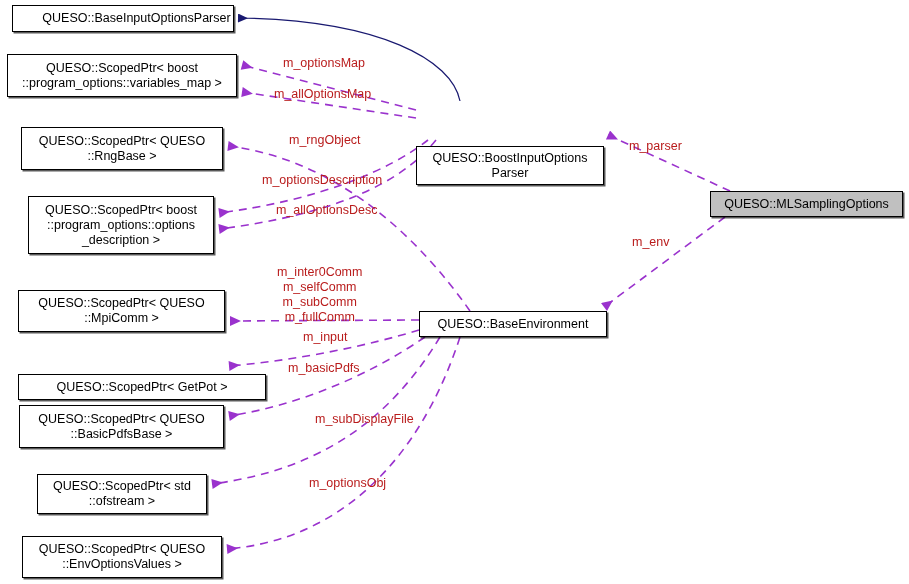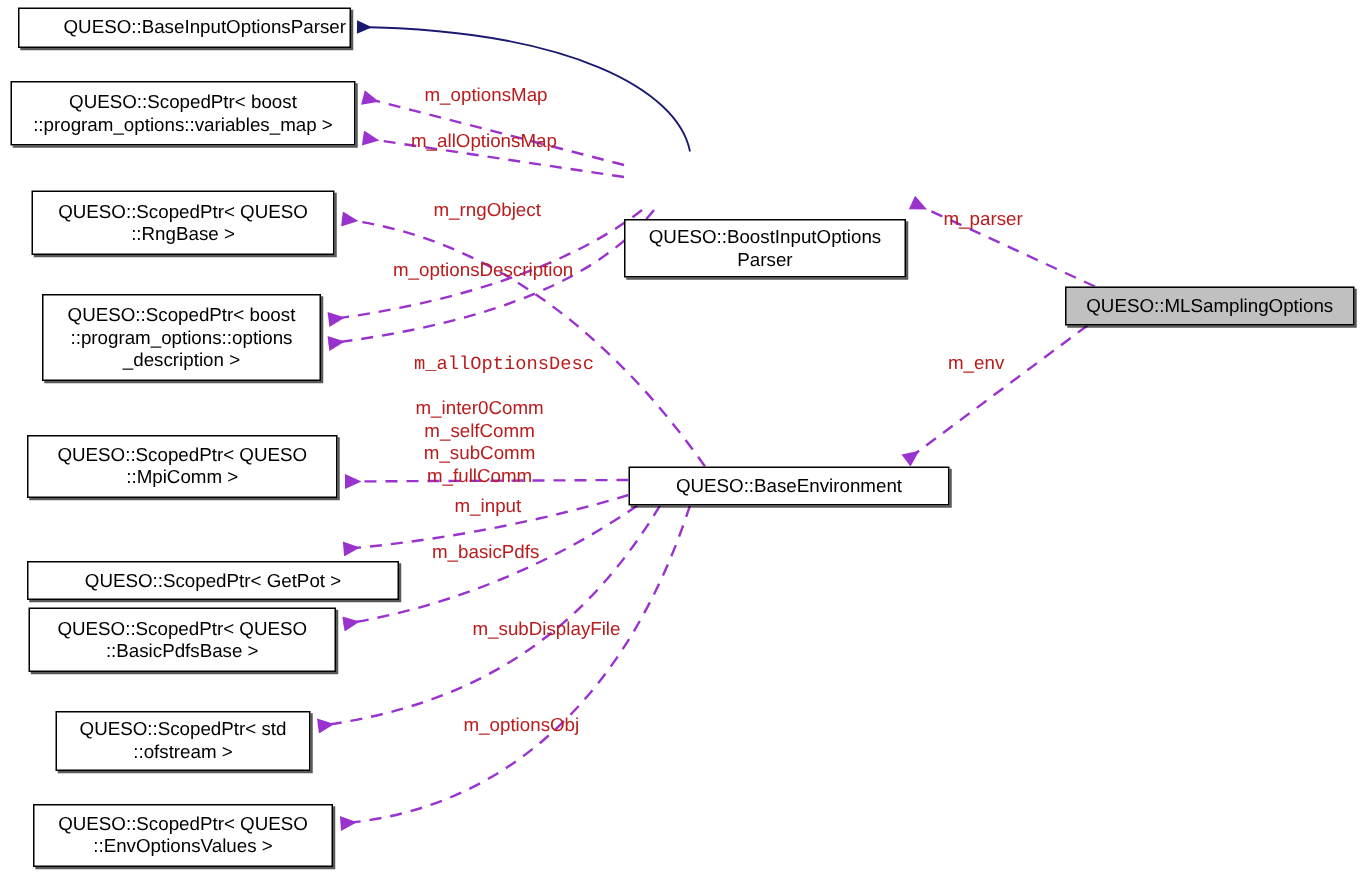--- a/index.html
+++ b/index.html
@@ -99,29 +99,29 @@
 ::MpiComm &gt;</div>
       <div class="node" style="left: 18px; top: 374px; width: 248px; height: 26px; text-align: center;">QUESO::ScopedPtr&lt; GetPot &gt;</div>
       <div class="node" style="left: 19px; top: 405px; width: 205px; height: 43px;">QUESO::ScopedPtr&lt; QUESO
 ::BasicPdfsBase &gt;</div>
       <div class="node" style="left: 37px; top: 474px; width: 170px; height: 40px;">QUESO::ScopedPtr&lt; std
 ::ofstream &gt;</div>
       <div class="node" style="left: 22px; top: 536px; width: 200px; height: 42px;">QUESO::ScopedPtr&lt; QUESO
 ::EnvOptionsValues &gt;</div>
       <div class="node" style="left: 416px; top: 101px; width: 188px; height: 39px; margin-top: 45px;">QUESO::BoostInputOptions
 Parser</div>
-      <div class="node" style="left: 419px; top: 311px; width: 214px; height: 26px;">QUESO::BaseEnvironment</div>
+      <div class="node" style="left: 419px; top: 311px; width: 188px; height: 26px;">QUESO::BaseEnvironment</div>
       <div class="node highlight" style="left: 710px; top: 191px; width: 193px; height: 26px;">QUESO::MLSamplingOptions</div>
     </div>
   <div id="label-layer">
       <div class="edge-label" style="left: 283px; top: 56px;">m_optionsMap</div>
       <div class="edge-label" style="left: 274px; top: 87px;">m_allOptionsMap</div>
       <div class="edge-label" style="left: 289px; top: 133px;">m_rngObject</div>
       <div class="edge-label" style="left: 262px; top: 173px;">m_optionsDescription</div>
-      <div class="edge-label" style="left: 276px; top: 236px; font-family: Liberation Mono, monospace;">m_allOptionsDesc</div>
+      <div class="edge-label" style="left: 276px; top: 203px;">m_allOptionsDesc</div>
       <div class="edge-label" style="left: 277px; top: 265px;">m_inter0Comm
 m_selfComm
 m_subComm
 m_fullComm</div>
       <div class="edge-label" style="left: 303px; top: 330px;">m_input</div>
       <div class="edge-label" style="left: 288px; top: 361px;">m_basicPdfs</div>
       <div class="edge-label" style="left: 275px; top: 412px; margin-left: 40px;">m_subDisplayFile</div>
       <div class="edge-label" style="left: 284px; top: 476px; margin-left: 25px;">m_optionsObj</div>
       <div class="edge-label" style="left: 629px; top: 139px;">m_parser</div>
       <div class="edge-label" style="left: 632px; top: 235px;">m_env</div>

